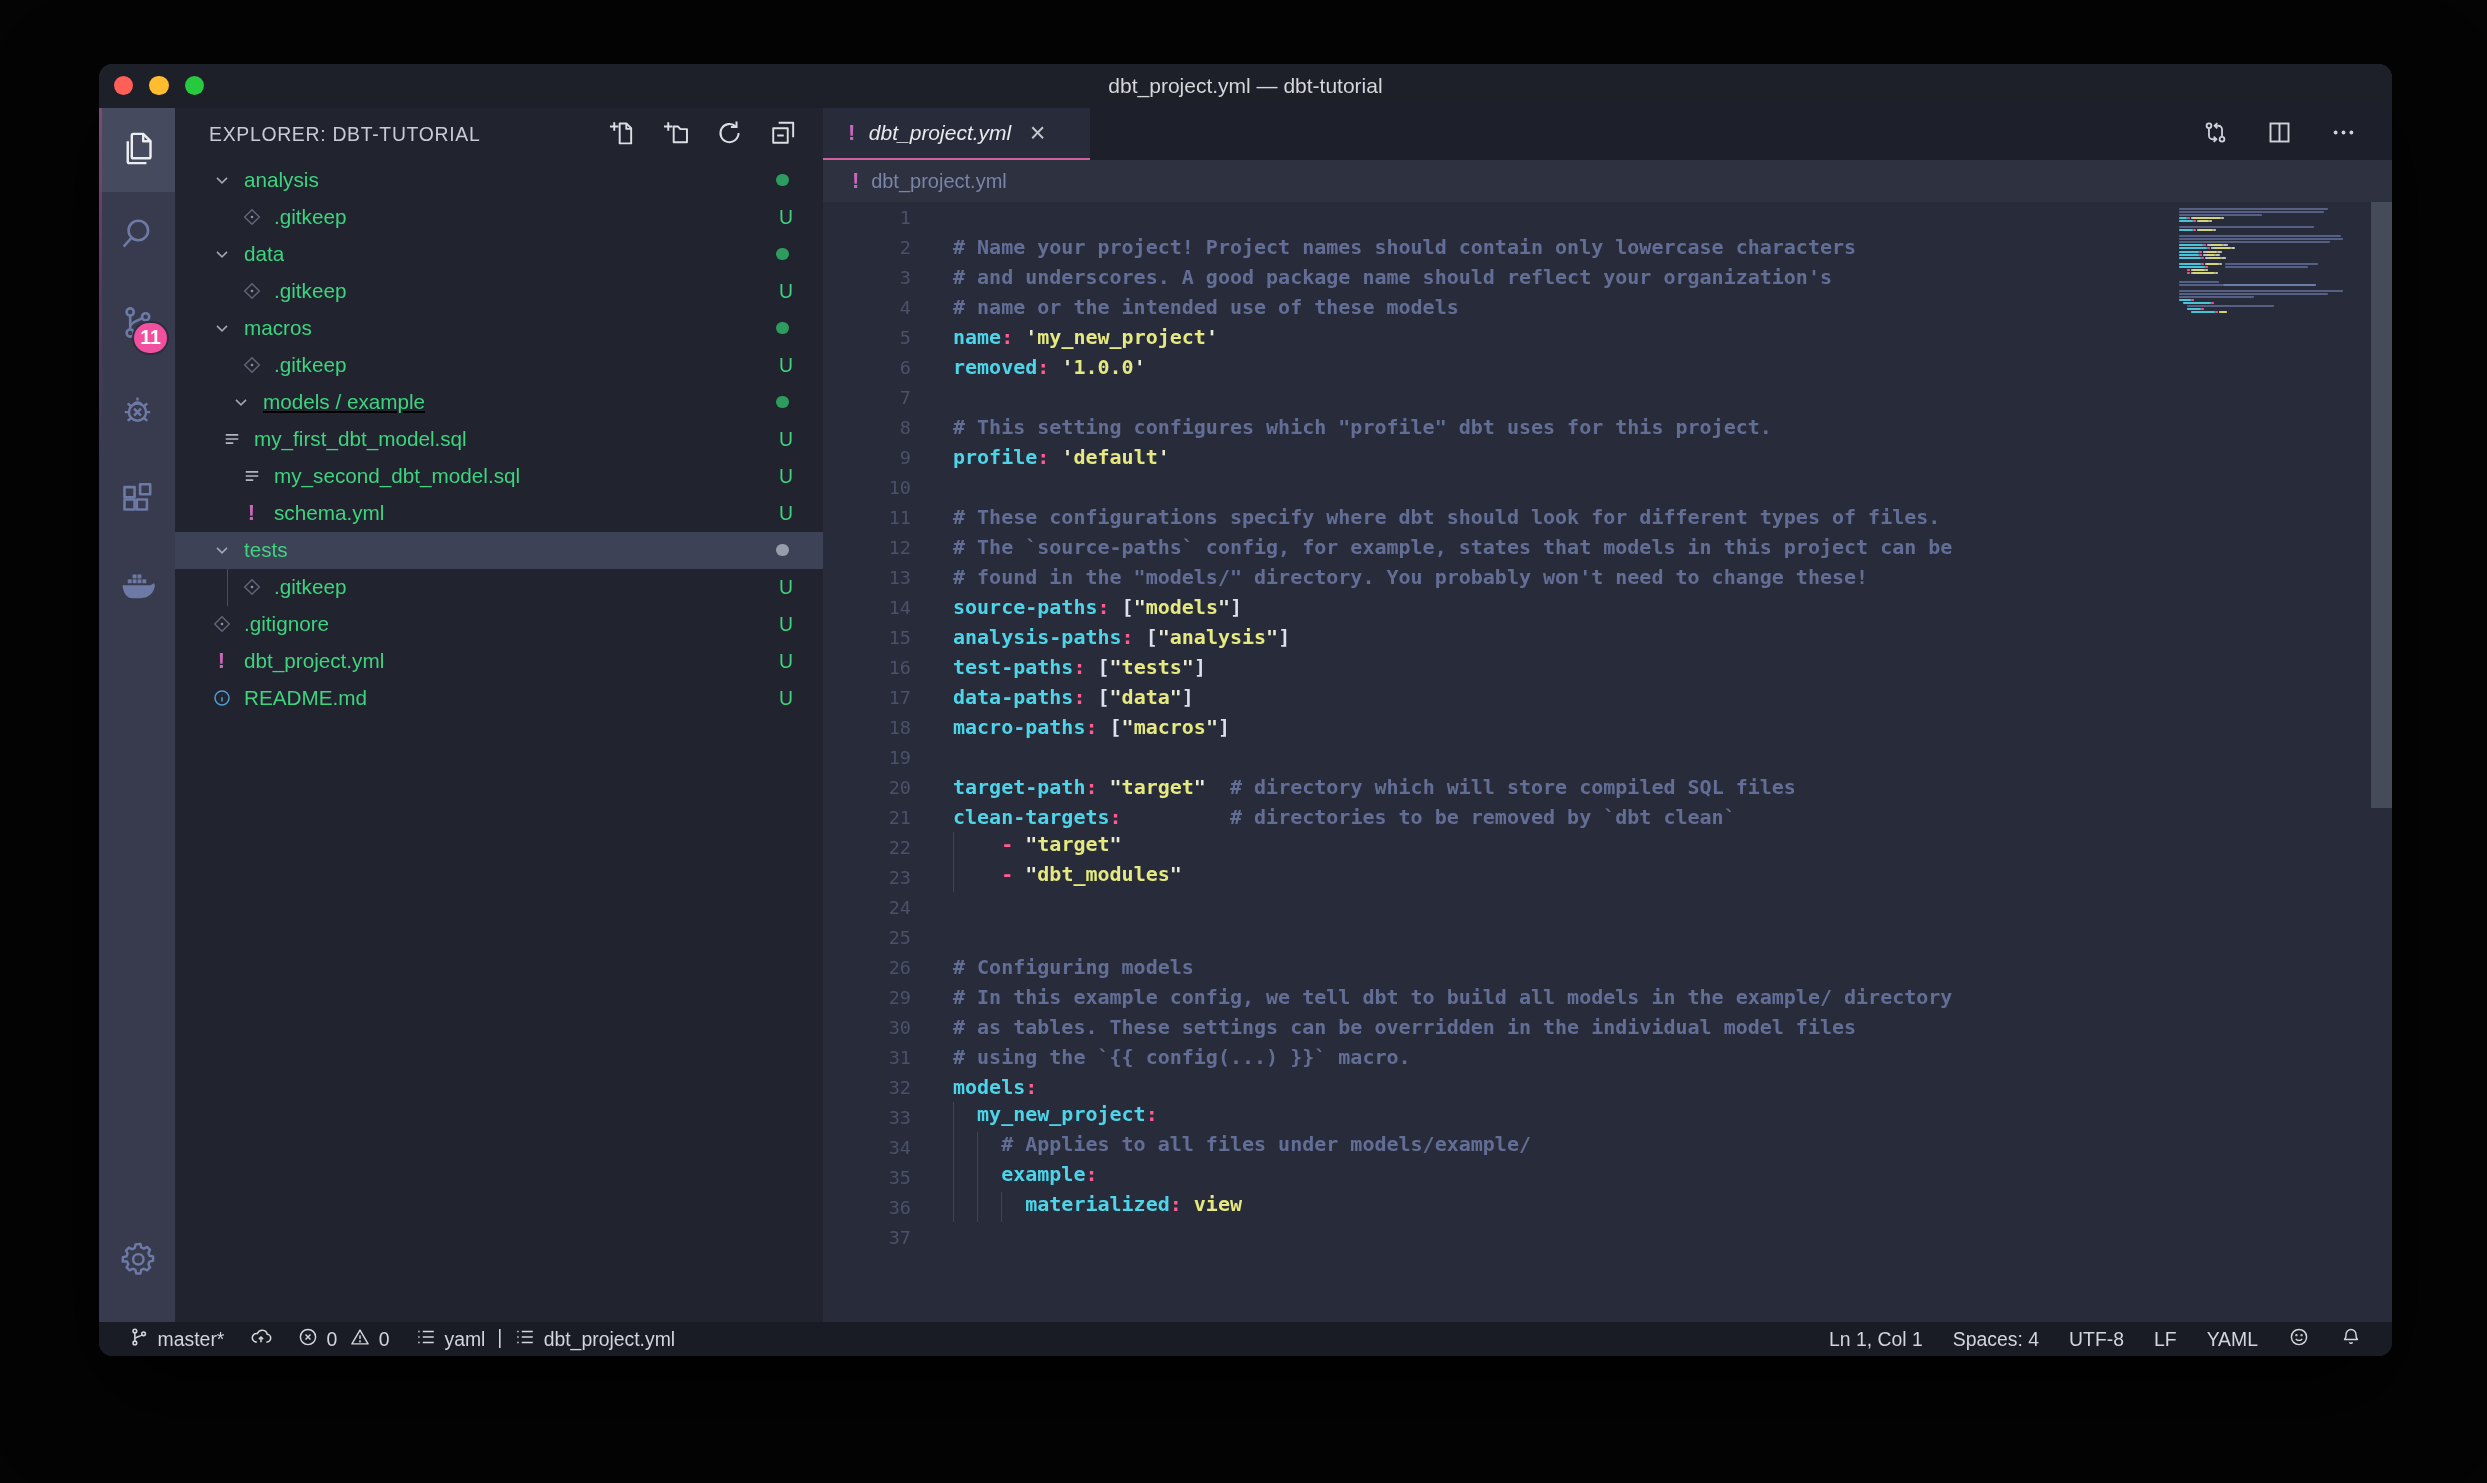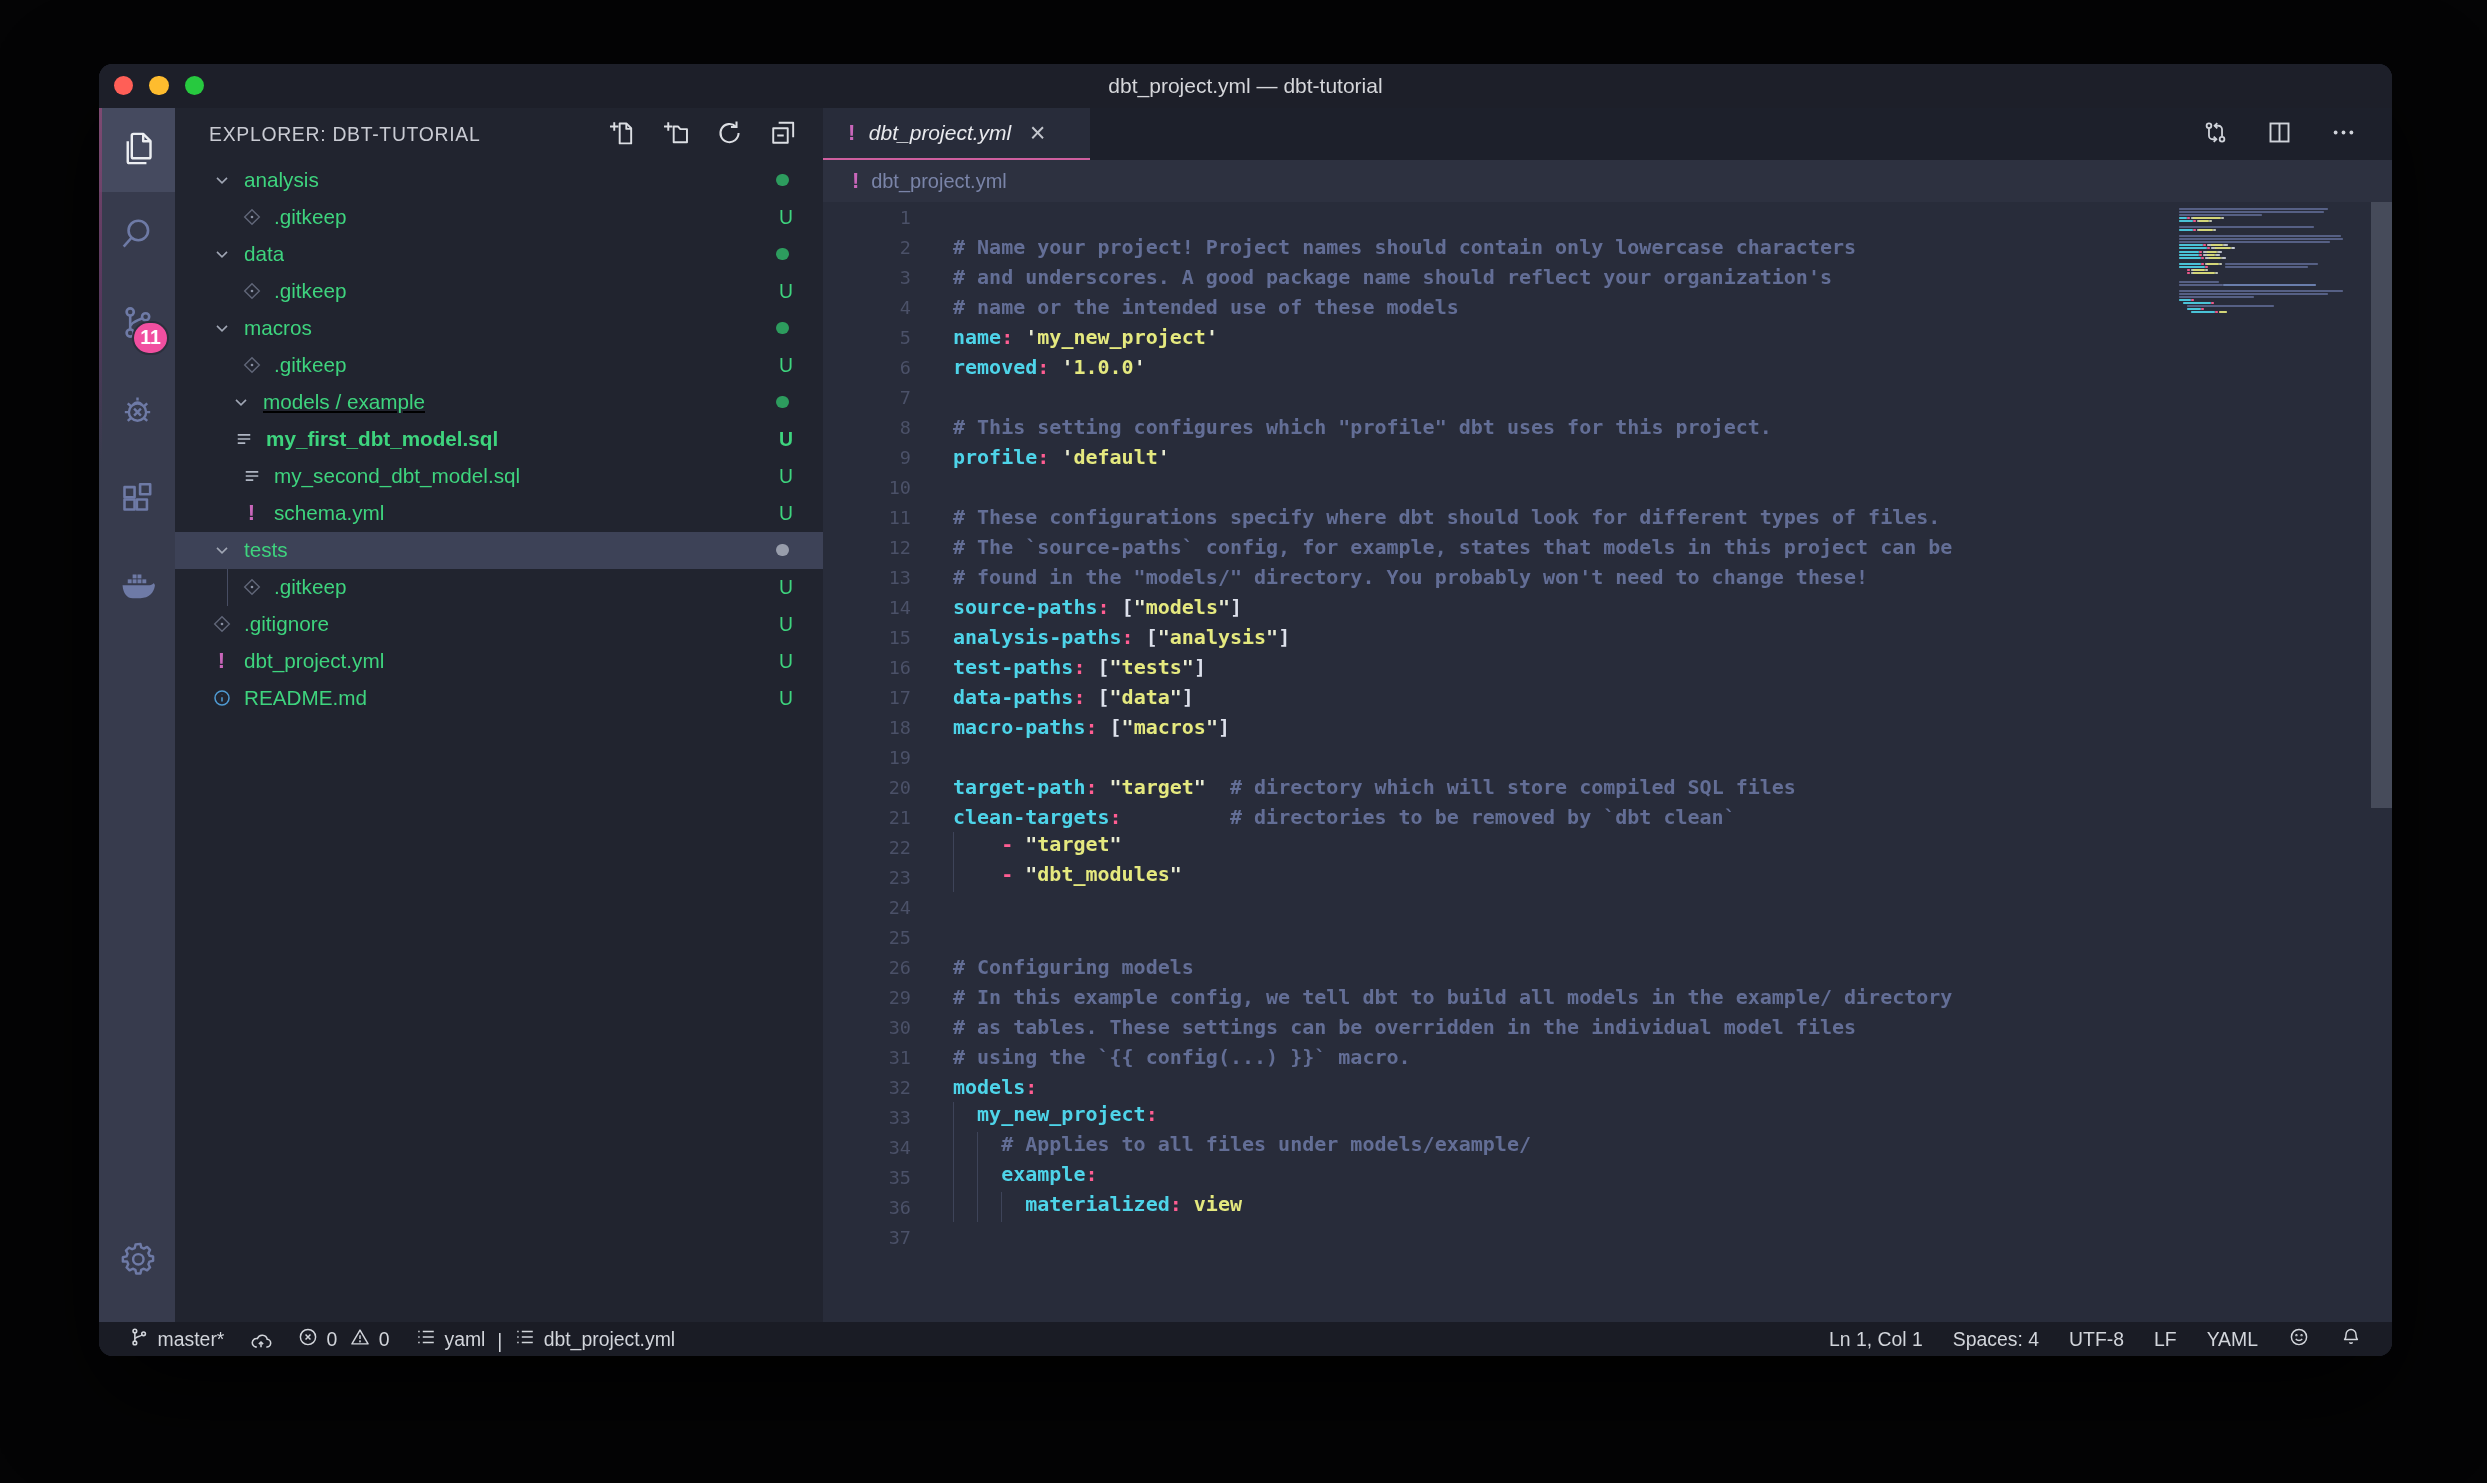--- a/index.html
+++ b/index.html
@@ -86,21 +86,21 @@
          height:30px; vertical-align:top; }
 
   .minimap { position:absolute; right:22px; top:3.4px; width:191px; height:253px; }
   .mm-bar { position:absolute; height:2px; border-radius:0.8px; opacity:.9; }
   .vscrollbar { position:absolute; right:0; top:-13.5px; width:21px; height:619px;
                 background:rgba(112,118,136,.42); }
 
   
   .statusbar { height:34px; background:#1a1c25; display:flex; align-items:center;
                padding:0 30px 0 29px; color:#d2d5db; font-size:19.4px; flex:0 0 auto; }
-  .sb-left { display:flex; align-items:flex-end; gap:11.8px; }
+  .sb-left { display:flex; align-items:flex-start; gap:11.8px; }
   .sb-right { margin-left:auto; display:flex; align-items:center; gap:30px; }
   .st-item { display:flex; align-items:center; gap:7.6px; }
   .statusbar svg { width:22px; height:22px; }
   .gap-l { margin-left:13.5px; }
 </style>
 </head>
 <body>
 
 <div class="window">
 
@@ -270,21 +270,21 @@
           </div>
           <div class="trow" style="padding-left: 53px; text-decoration: underline;">
             <span class="ticon">
               <svg viewBox="0 0 24 24" fill="none" stroke="#a0a6b4" stroke-width="1.9">
                 <path d="M6 9.5l6 6 6-6"></path>
               </svg>
             </span>
             <span class="tlabel">models / example</span>
             <span class="tdot"></span>
           </div>
-          <div class="trow" style="padding-left: 56px; font-weight: bold;">
+          <div class="trow" style="padding-left: 44px;">
             <span class="ticon">
               <svg viewBox="0 0 24 24" stroke="#b0b6c4" stroke-width="2" fill="none">
                 <path d="M4.5 7h15M4.5 12h15M4.5 17h9"></path>
               </svg>
             </span>
             <span class="tlabel">my_first_dbt_model.sql</span>
             <span class="tbadge">U</span>
           </div>
           <div class="trow" style="padding-left: 64px;">
             <span class="ticon">

